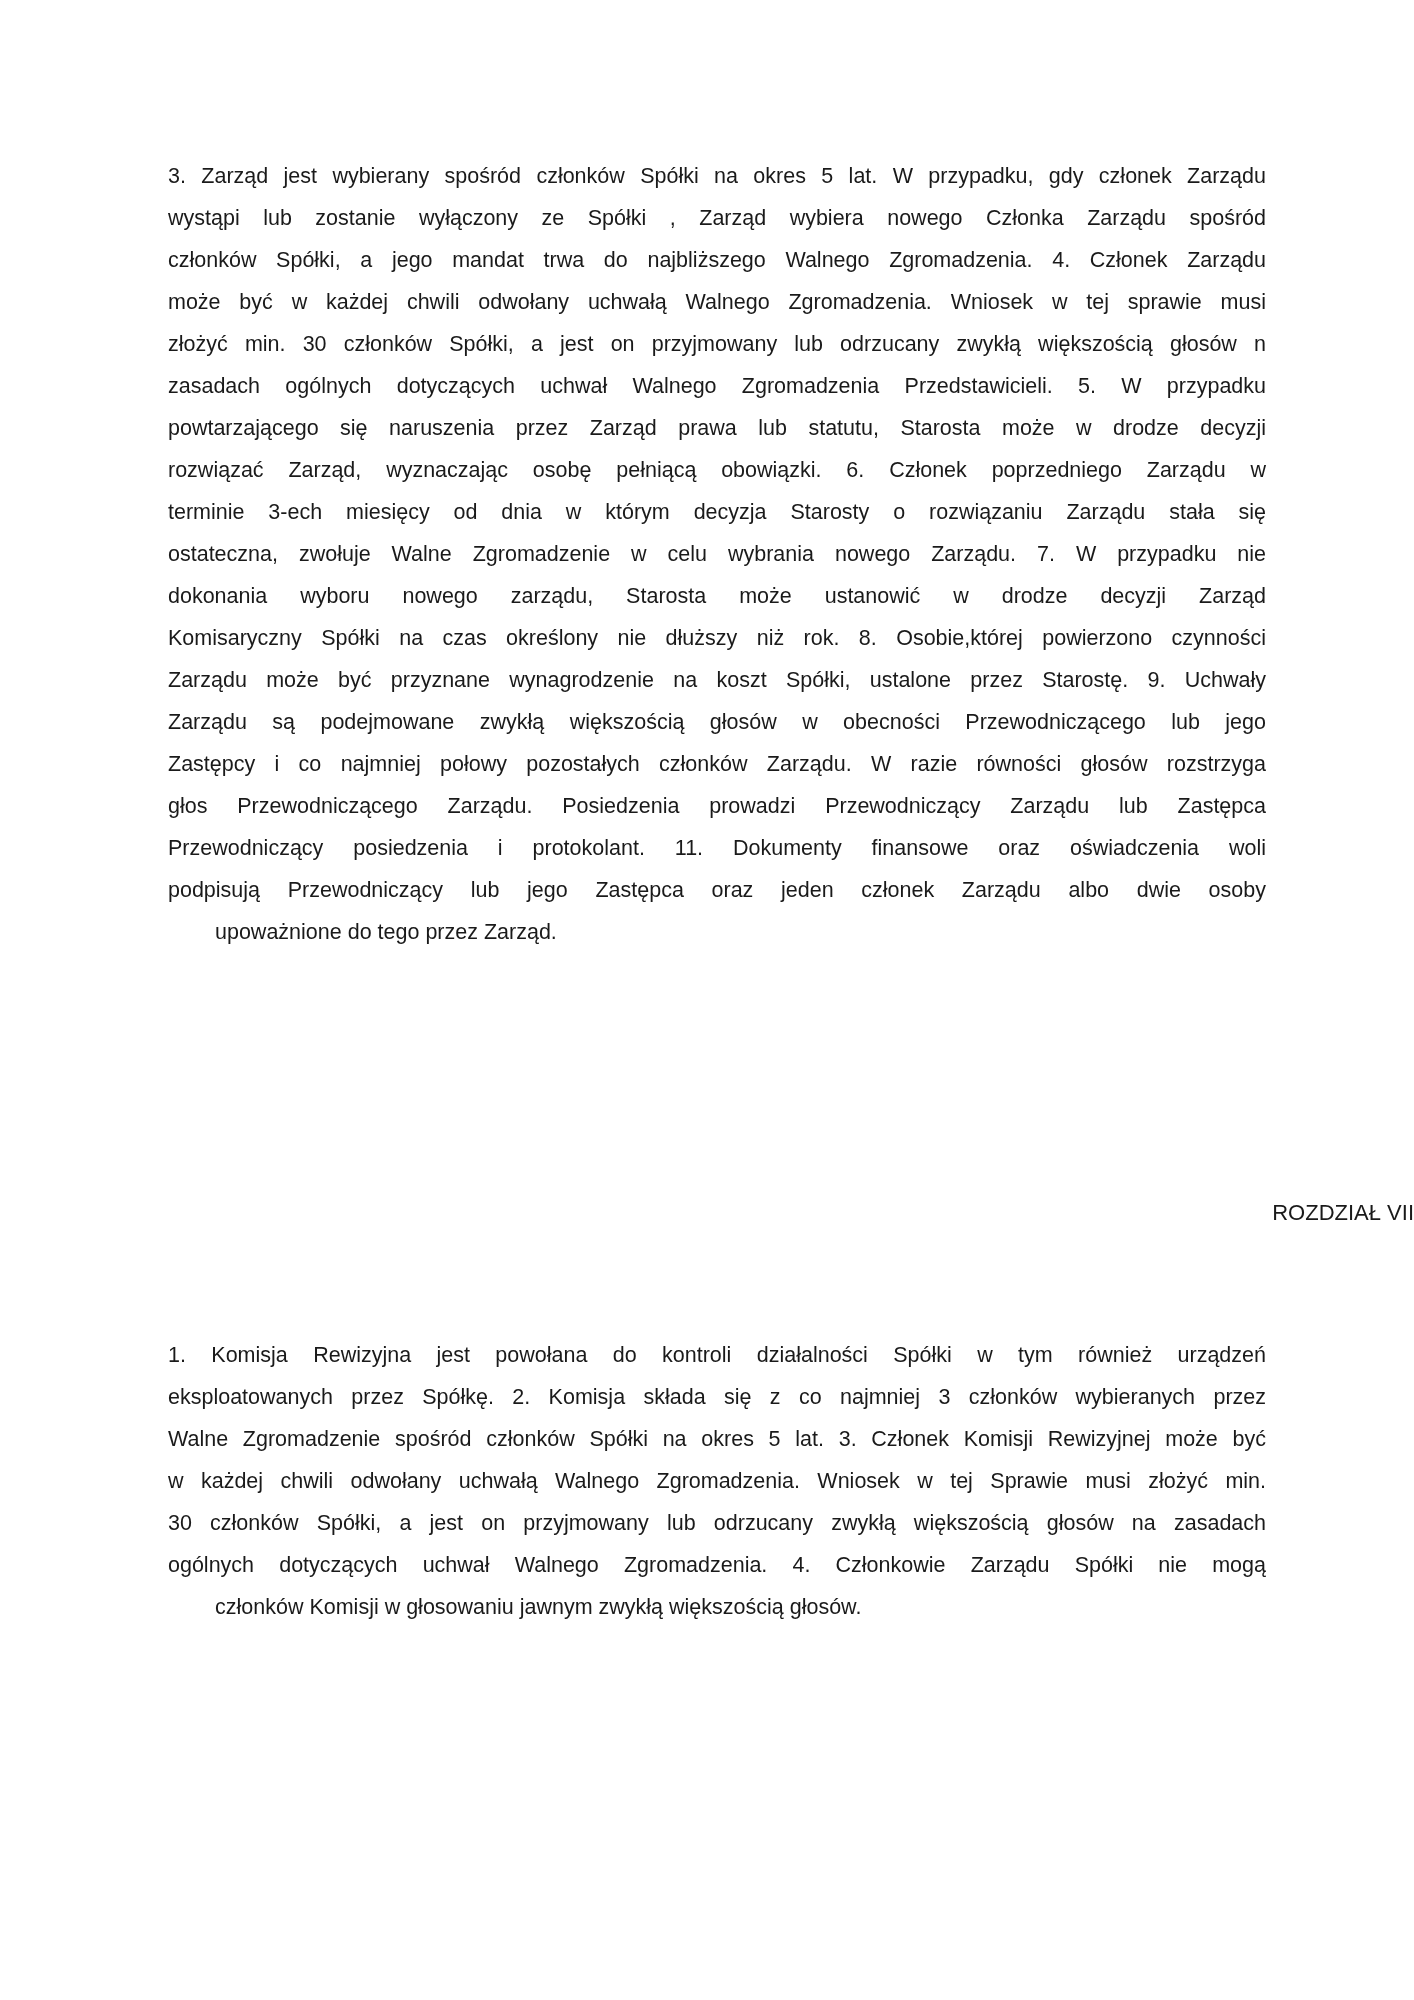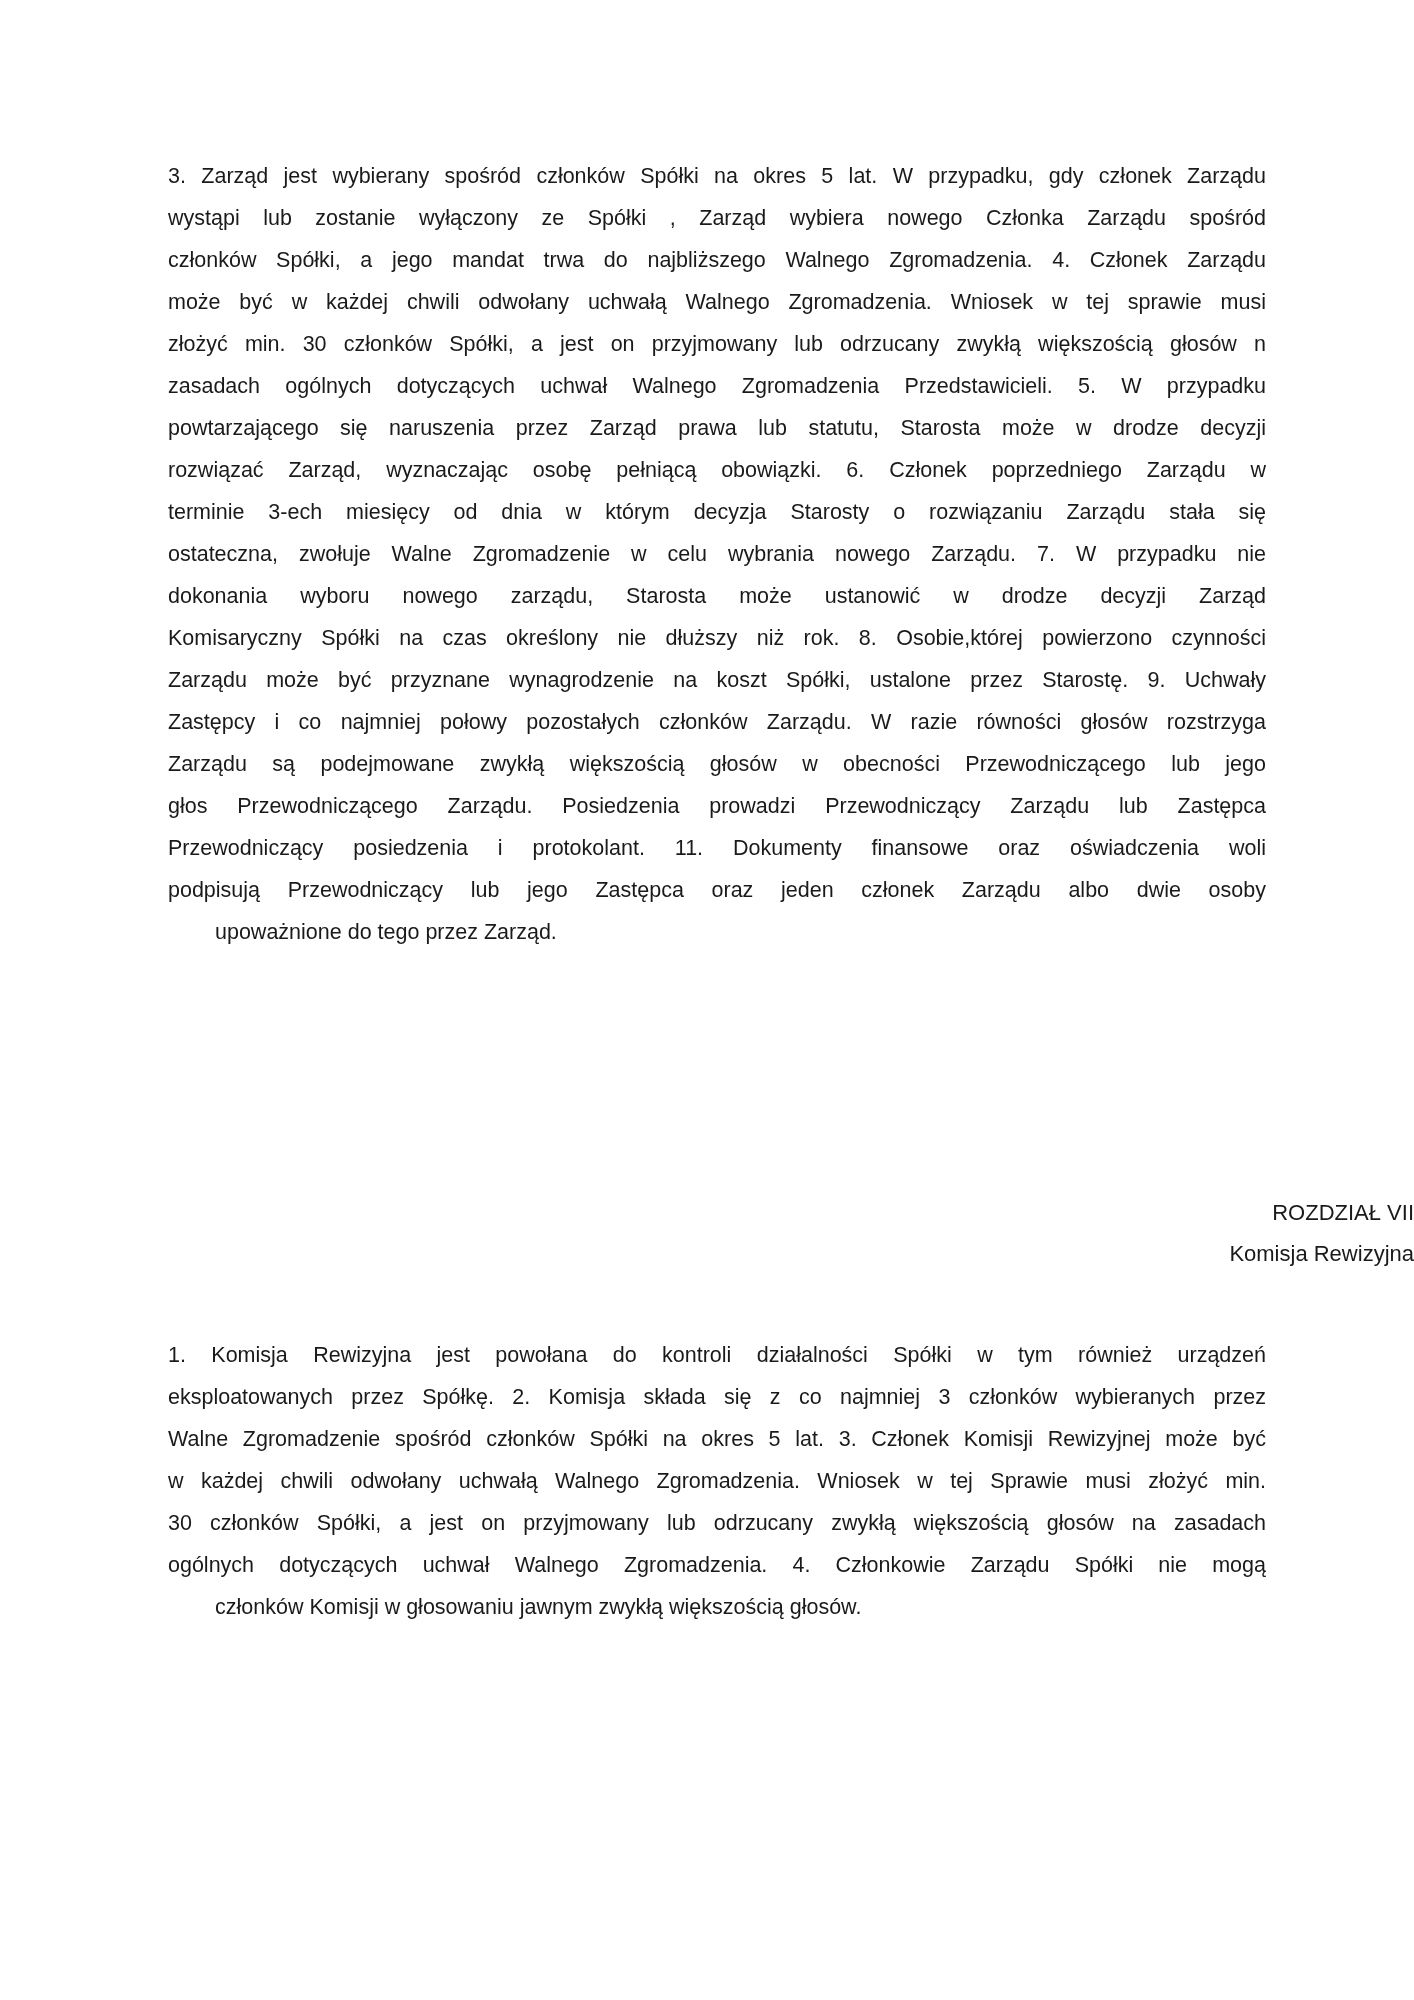--- a/index.html
+++ b/index.html
@@ -30,30 +30,29 @@
     <span class="line"><span class="t">może być w każdej chwili odwołany uchwałą Walnego Zgromadzenia. Wniosek w tej sprawie musi</span></span>
     <span class="line"><span class="t">złożyć min. 30 członków Spółki, a jest on przyjmowany lub odrzucany zwykłą większością głosów n</span></span>
     <span class="line"><span class="t">zasadach ogólnych dotyczących uchwał Walnego Zgromadzenia Przedstawicieli. 5. W przypadku</span></span>
     <span class="line"><span class="t">powtarzającego się naruszenia przez Zarząd prawa lub statutu, Starosta może w drodze decyzji</span></span>
     <span class="line"><span class="t">rozwiązać Zarząd, wyznaczając osobę pełniącą obowiązki. 6. Członek poprzedniego Zarządu w</span></span>
     <span class="line"><span class="t">terminie 3-ech miesięcy od dnia w którym decyzja Starosty o rozwiązaniu Zarządu stała się</span></span>
     <span class="line"><span class="t">ostateczna, zwołuje Walne Zgromadzenie w celu wybrania nowego Zarządu. 7. W przypadku nie</span></span>
     <span class="line"><span class="t">dokonania wyboru nowego zarządu, Starosta może ustanowić w drodze decyzji Zarząd</span></span>
     <span class="line"><span class="t">Komisaryczny Spółki na czas określony nie dłuższy niż rok. 8. Osobie,której powierzono czynności</span></span>
     <span class="line"><span class="t">Zarządu może być przyznane wynagrodzenie na koszt Spółki, ustalone przez Starostę. 9. Uchwały</span></span>
+    <span class="line"><span class="t">Zarządu są podejmowane zwykłą większością głosów w obecności Przewodniczącego lub jego</span></span>
     <span class="line"><span class="t">Zastępcy i co najmniej połowy pozostałych członków Zarządu. W razie równości głosów rozstrzyga</span></span>
-    <span class="line"><span class="t">Zarządu są podejmowane zwykłą większością głosów w obecności Przewodniczącego lub jego</span></span>
     <span class="line"><span class="t">głos Przewodniczącego Zarządu. Posiedzenia prowadzi Przewodniczący Zarządu lub Zastępca</span></span>
     <span class="line"><span class="t">Przewodniczący posiedzenia i protokolant. 11. Dokumenty finansowe oraz oświadczenia woli</span></span>
     <span class="line"><span class="t">podpisują Przewodniczący lub jego Zastępca oraz jeden członek Zarządu albo dwie osoby</span></span>
     <span class="line last"><span class="t">upoważnione do tego przez Zarząd.</span></span>
   </div>
 
   <div class="heading" id="h1">ROZDZIAŁ VII</div>
-  <div class="heading" id="h2">Komisja Rewizyjna</div>
 
   <div class="para" id="p2">
     <span class="line"><span class="t">1. Komisja Rewizyjna jest powołana do kontroli działalności Spółki w tym również urządzeń</span></span>
     <span class="line"><span class="t">eksploatowanych przez Spółkę. 2. Komisja składa się z co najmniej 3 członków wybieranych przez</span></span>
     <span class="line"><span class="t">Walne Zgromadzenie spośród członków Spółki na okres 5 lat. 3. Członek Komisji Rewizyjnej może być</span></span>
     <span class="line"><span class="t">w każdej chwili odwołany uchwałą Walnego Zgromadzenia. Wniosek w tej Sprawie musi złożyć min.</span></span>
     <span class="line"><span class="t">30 członków Spółki, a jest on przyjmowany lub odrzucany zwykłą większością głosów na zasadach</span></span>
     <span class="line"><span class="t">ogólnych dotyczących uchwał Walnego Zgromadzenia. 4. Członkowie Zarządu Spółki nie mogą</span></span>
     <span class="line last"><span class="t">członków Komisji w głosowaniu jawnym zwykłą większością głosów.</span></span>
   </div>

